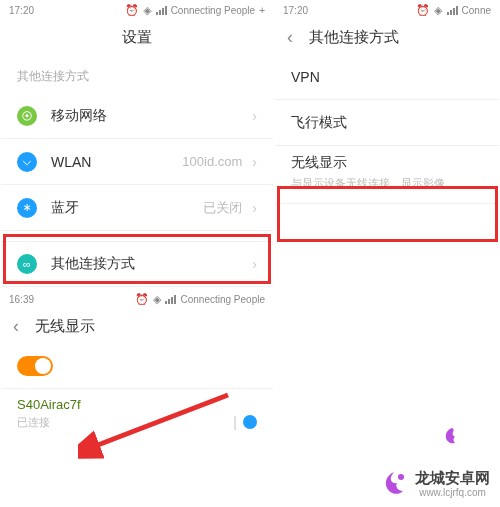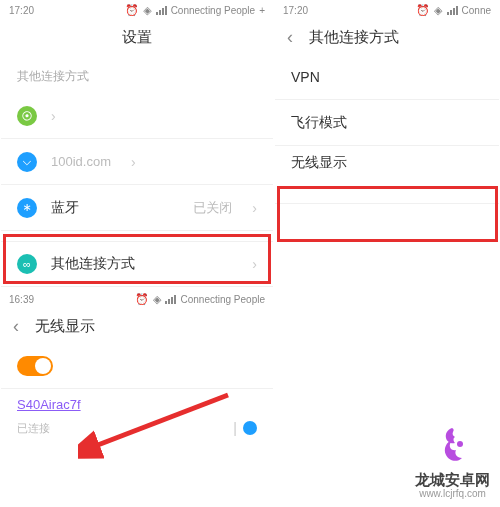--- a/index.html
+++ b/index.html
@@ -72,21 +72,21 @@
     position:relative;
   }
   .row .ric {
     width:20px;height:20px;border-radius:50%;
     display:flex;align-items:center;justify-content:center;
     margin-right:14px;
     flex-shrink:0;
     font-size:11px;color:#fff;
   }
   .row .label { flex:1; font-size:14px; color:#333; }
-  .row .value { font-size:13px; color:#bbb; margin-right:20px;}
+  .row .value { font-size:13px; color:#bbb; margin-right:10px;}
   .row .chev { color:#ccc; font-size:14px; }
 
   .ric-green{background:#7ac943}
   .ric-blue{background:#1e9fff}
   .ric-blue2{background:#1e9fff}
   .ric-teal{background:#1bbfb3}
 
   
   .redbox {
     border:3px solid #e62e2e;
@@ -102,33 +102,32 @@
     width:36px;height:20px;border-radius:10px;
     background:#ff8a00;
     position:relative;
     flex-shrink:0;
   }
   .toggle::after{
     content:""; position:absolute; right:2px; top:2px;
     width:16px;height:16px;border-radius:50%;background:#fff;
   }
   .device-row { padding:8px 16px 20px; background:#fff; position:relative;}
-  .device-name{ font-size:13px; color:#8b5cf6;text-decoration:underline; }
-  .device-status{ font-size:11px; color:#bbb; margin-top:8px; display:flex; gap:6px; align-items:center}
+  .device-name{ font-size:13px; color:#4d7c0f; }
+  .device-status{ font-size:11px; color:#bbb; margin-top:2px; display:flex; gap:6px; align-items:center}
   .tinyblue{ width:14px;height:14px;border-radius:50%;background:#1e9fff;display:inline-block}
   .arrow-overlay{
     position:absolute;
   }
 
   
   .watermark {
     position:absolute; right:10px; bottom:8px;
     display:flex; align-items:center; gap:6px;
     color:#555;
-    flex-direction:column;
   }
   .watermark .txt{ display:flex;flex-direction:column; line-height:1.1;}
   .watermark .big{ font-size:15px; font-weight:600; color:#444;}
   .watermark .small{ font-size:10px; color:#999;text-align:center;}
   .wm-purple svg{ display:block }
   .float-icon{
     position:absolute; right:36px; bottom:58px;
     width:24px;height:24px;
   }
 
@@ -161,24 +160,26 @@
     <span>Connecting People</span>
     <span>+</span>
   </div>
   <div class="header">
     <span class="title">设置</span>
   </div>
   <div class="section-label">其他连接方式</div>
 
   <div class="row">
     <span class="ric ric-green">⦿</span>
+    <span class="label">移动网络</span>
     <span class="chev">›</span>
   </div>
   <div class="row">
     <span class="ric ric-blue">⌵</span>
+    <span class="label">WLAN</span>
     <span class="value">100id.com</span>
     <span class="chev">›</span>
   </div>
   <div class="row">
     <span class="ric ric-blue2">∗</span>
     <span class="label">蓝牙</span>
     <span class="value">已关闭</span>
     <span class="chev">›</span>
   </div>
   <div class="row" style="margin-top:10px;border-top:1px solid #f0f0f0;">
@@ -250,20 +251,21 @@
     <span class="title">其他连接方式</span>
   </div>
   <div class="prow">
     <span>VPN</span>
   </div>
   <div class="prow">
     <span>飞行模式</span>
   </div>
   <div class="prow tall">
     <span>无线显示</span>
+    <span class="psub">与显示设备无线连接，显示影像</span>
   </div>
 </div>
 
 <div class="redbox" style="left:277px;top:186px;width:221px;height:56px;"></div>
 
 <svg class="float-icon" viewBox="0 0 24 24">
   <path d="M12 3 C7 5 5 9 6 13 C7 17 11 19 15 18 C13 16 13 13 15 12 C13 11 12 9 13 7 C14 5 14 4 12 3 Z" fill="#b84de0"></path>
 </svg>
 
 <div class="watermark">

